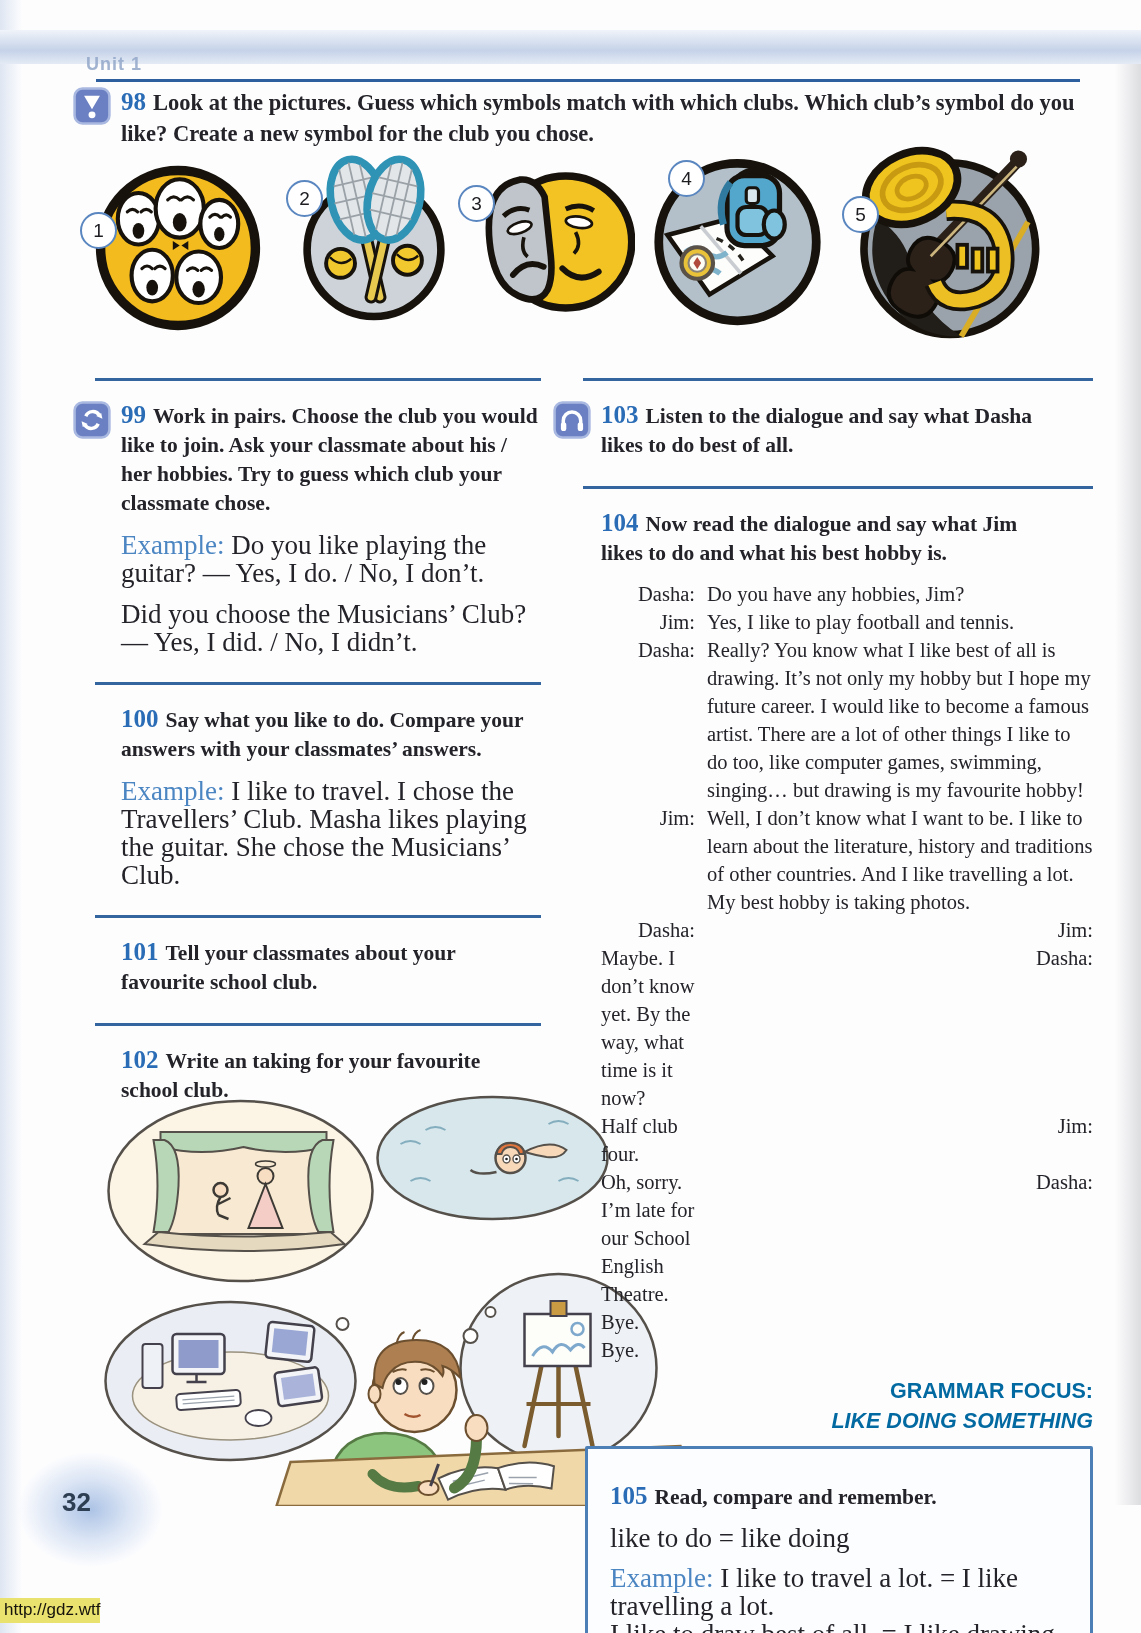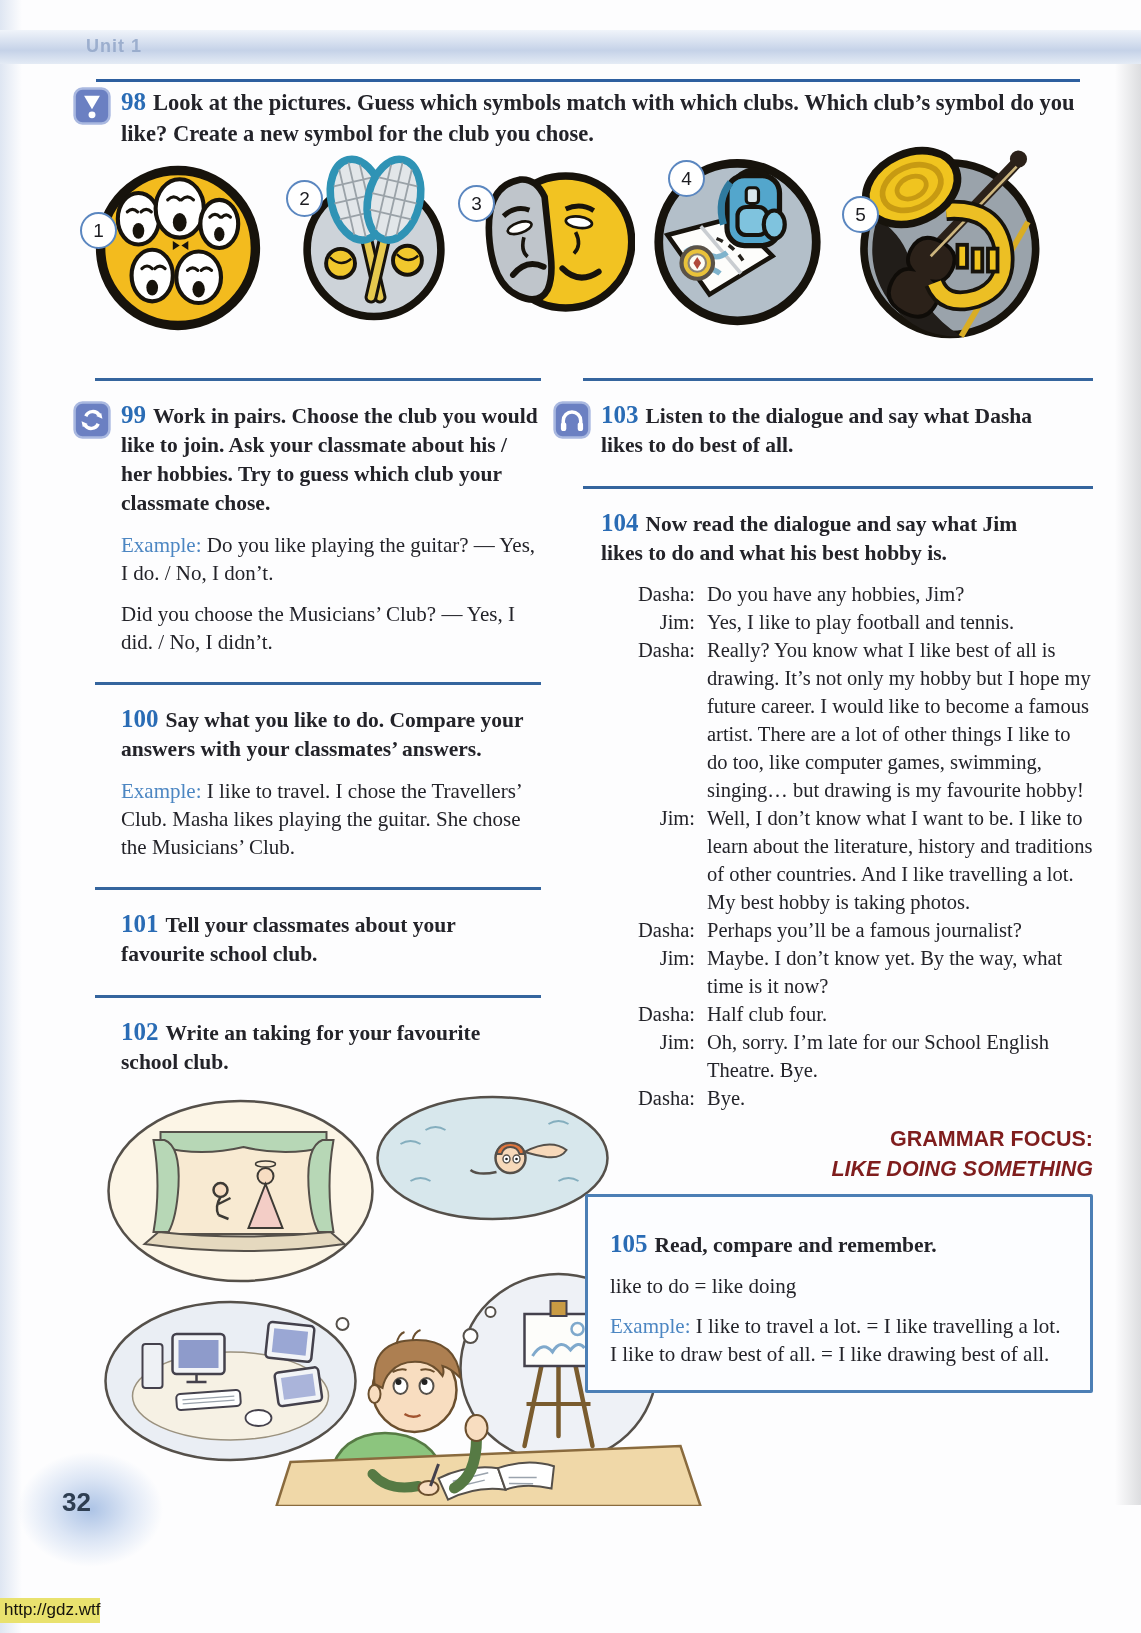--- a/index.html
+++ b/index.html
@@ -5,29 +5,29 @@
   html,body{margin:0;padding:0;background:#6e7074;}
   .page{position:relative;width:1141px;height:1633px;margin:0 auto;background:#fdfdfe;
         overflow:hidden;font-family:"Liberation Serif",serif;color:#232329;}
   
   .edge-left{position:absolute;left:0;top:0;width:22px;height:100%;
       background:linear-gradient(to right,rgba(185,202,228,.45),rgba(185,202,228,0));}
   .edge-right{position:absolute;right:0;top:55px;width:26px;height:1450px;
       background:linear-gradient(to left,rgba(145,148,153,.30),rgba(145,148,153,0));}
   .unit-band{position:absolute;left:0;top:30px;width:100%;height:34px;
       background:linear-gradient(to bottom,#f0f4fa 0%,#c5d2e8 60%,#e4ebf5 100%);}
-  .unit-label{position:absolute;left:86px;top:6px;font-family:"Liberation Sans",sans-serif;
+  .unit-label{position:absolute;left:86px;top:24px;font-family:"Liberation Sans",sans-serif;
       font-weight:bold;font-size:18px;color:#93a7c9;letter-spacing:1px;opacity:.85;}
   .rule98{position:absolute;left:96px;top:79px;width:984px;height:3px;background:#2d5f9f;}
 
   
   .head{margin:0;font-weight:bold;font-size:21.5px;line-height:29px;}
   .num{font-family:Liberation Serif, serif;color:#2a6cb5;font-weight:bold;
        font-size:25px;padding-right:7px;}
-  .para{margin:13px 0 0;font-size:21px;line-height:28px;font-weight:normal;}
+  .para{margin:13px 0 0;font-size:27px;line-height:28px;font-weight:normal;}
   .ex-label{color:#4c86c2;}
   .head-block{position:relative;}
   .ex-icon{position:absolute;left:-48px;top:1px;width:38px;height:38px;}
   .ex-icon svg{width:100%;height:100%;display:block;}
 
   .ex98{position:absolute;left:121px;top:86px;width:985px;}
   .ex98 .head{font-size:22.5px;line-height:31px;}
 
   .col{position:absolute;}
   .col-left{left:121px;top:378px;width:420px;}
@@ -36,21 +36,21 @@
   .col-right .rule{margin-left:-18px;width:calc(100% + 18px);}
   .rule.first{margin-top:0;}
   .w460{max-width:463px;}
 
   
   .dialogue{display:grid;grid-template-columns:94px 1fr;column-gap:12px;
       margin-top:12px;font-size:20.5px;line-height:28px;}
   .spk{text-align:right;}
 
   .gf{margin-top:12px;text-align:right;font-family:"Liberation Sans",sans-serif;
-      font-weight:bold;font-size:21.5px;line-height:30px;color:#7f1d1d;}
+      font-weight:bold;font-size:21.5px;line-height:30px;color:#0369a1;}
   .gf-2{font-style:italic;}
 
   .box105{margin-top:10px;margin-left:-16px;width:calc(100% + 16px);box-sizing:border-box;
       border:3px solid #4c7fb5;border-radius:2px;background:#fcfdff;padding:32px 22px 22px;}
   .box105 .para{margin-top:12px;}
 
   
   .sym{position:absolute;margin:0;padding:0;}
   .sym svg{width:100%;height:100%;display:block;}
   .badge{position:absolute;width:33px;height:33px;border-radius:50%;background:#fff;
@@ -373,21 +373,20 @@
     <div class="dialogue">
       <span class="spk">Dasha:</span>
         <span>Do you have any hobbies, Jim?</span>
       <span class="spk">Jim:</span>
         <span>Yes, I like to play football and tennis.</span>
       <span class="spk">Dasha:</span>
         <span>Really? You know what I like best of all is drawing. It’s not only my hobby but I hope my future career. I would like to become a famous artist. There are a lot of other things I like to do too, like computer games, swimming, singing… but drawing is my favourite hobby!</span>
       <span class="spk">Jim:</span>
         <span>Well, I don’t know what I want to be. I like to learn about the literature, history and traditions of other countries. And I like travelling a lot. My best hobby is taking photos.</span>
       <span class="spk">Dasha:</span>
-        <span>Perhaps you’ll be a famous journalist?</span>
       <span class="spk">Jim:</span>
         <span>Maybe. I don’t know yet. By the way, what time is it now?</span>
       <span class="spk">Dasha:</span>
         <span>Half club four.</span>
       <span class="spk">Jim:</span>
         <span>Oh, sorry. I’m late for our School English Theatre. Bye.</span>
       <span class="spk">Dasha:</span>
         <span>Bye.</span>
     </div>
 

